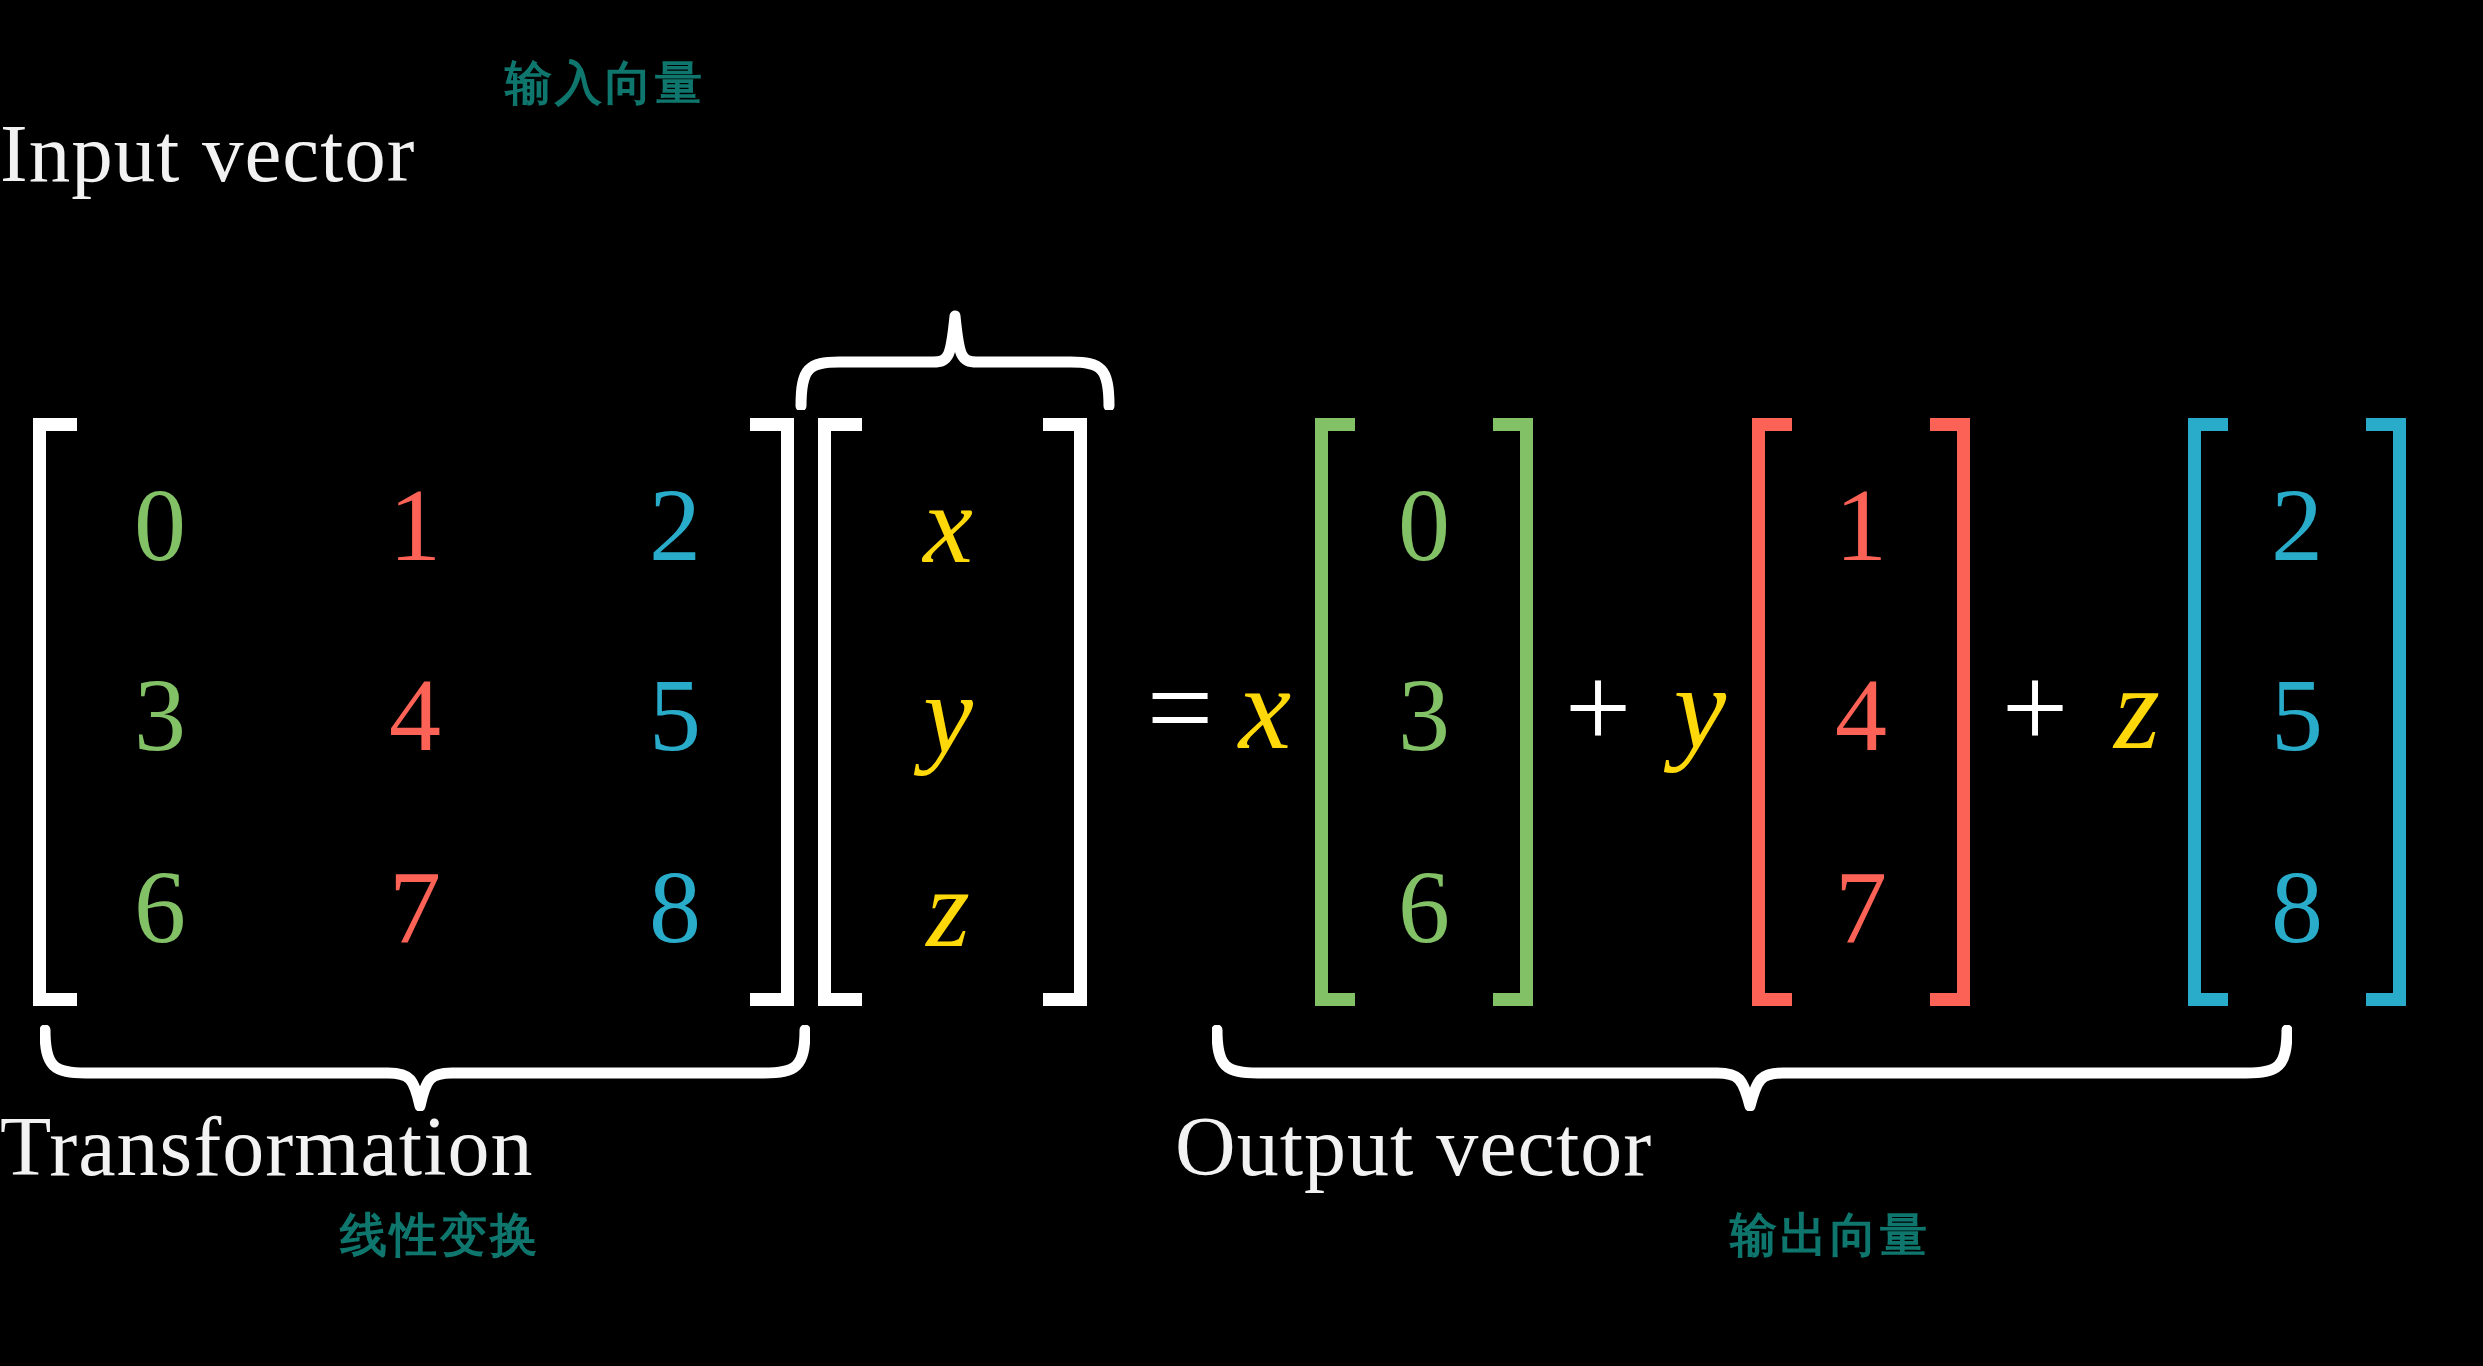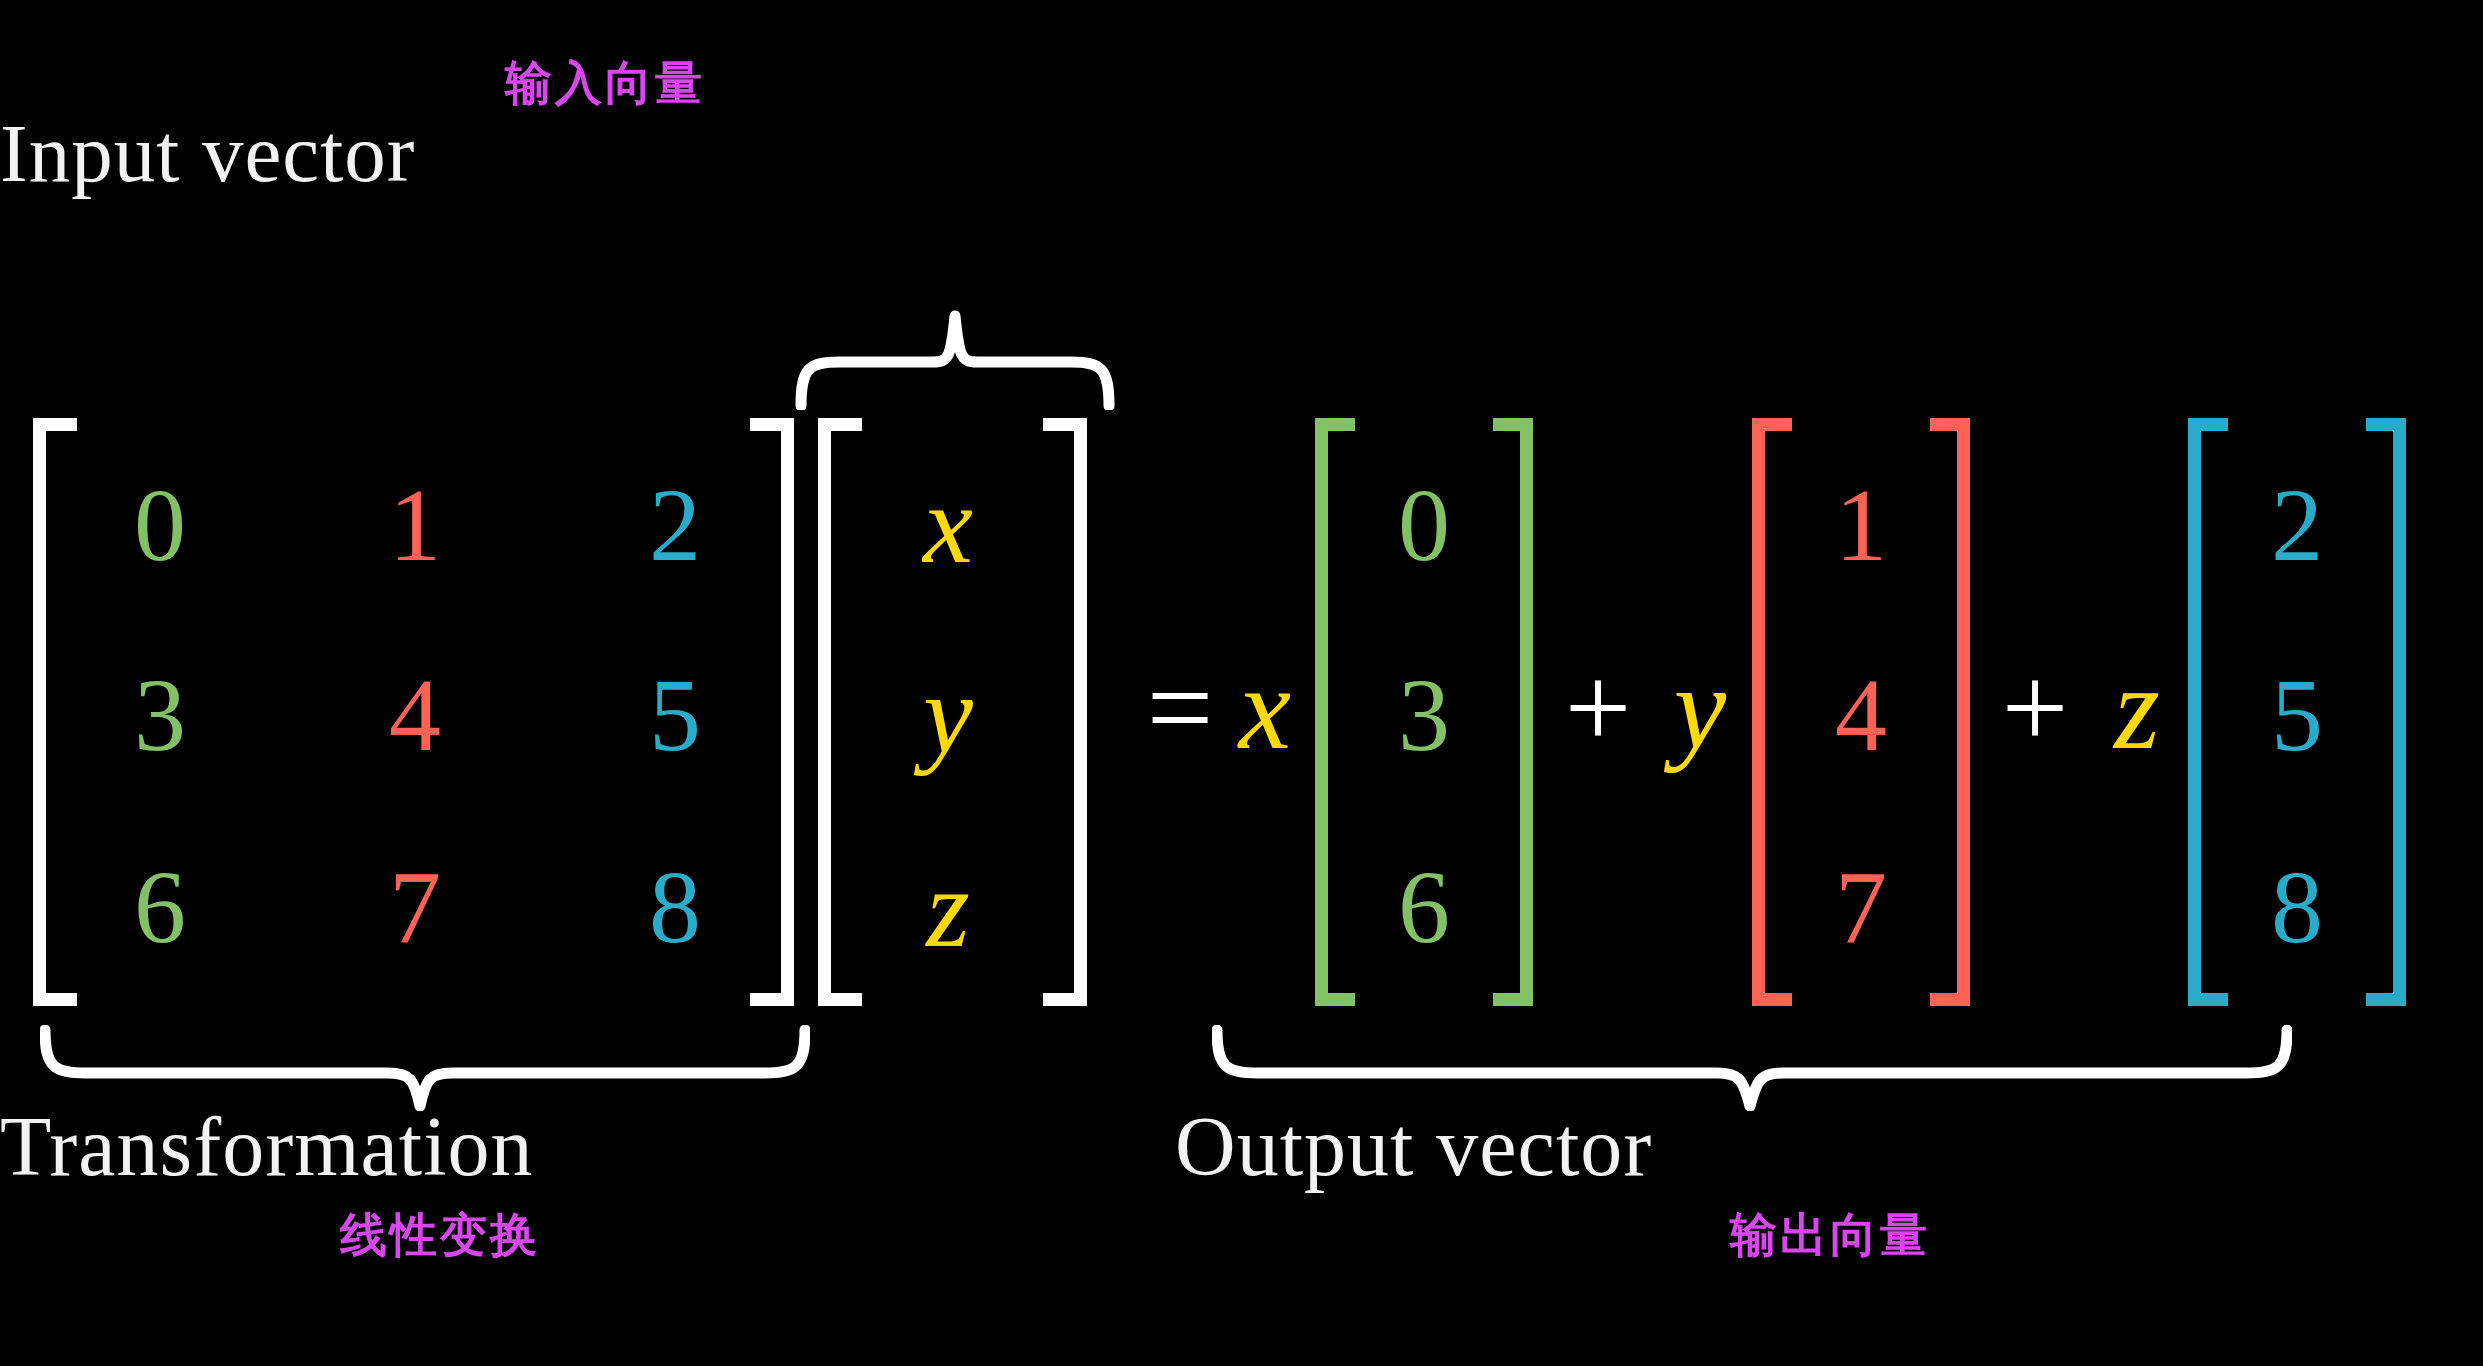--- a/index.html
+++ b/index.html
@@ -17,21 +17,21 @@
   
   .label-en {
     color:#f2f2f2;
     font-family:"Liberation Serif","DejaVu Serif",serif;
     font-weight:400;
     white-space:nowrap;
     text-align:left;
     letter-spacing:1px;
   }
   .label-cn {
-    color:#d946ef;
+    color:#0f766e;
     font-family:"DejaVu Sans","Liberation Sans",sans-serif;
     font-weight:700;
     white-space:nowrap;
     text-align:center;
     letter-spacing:3px;
   }
 
   #lbl-input-cn { left:0; top:52px; width:1210px; font-size:47px; }
   #lbl-input-en { left:0; top:105px; width:1210px; font-size:83px; }
 

